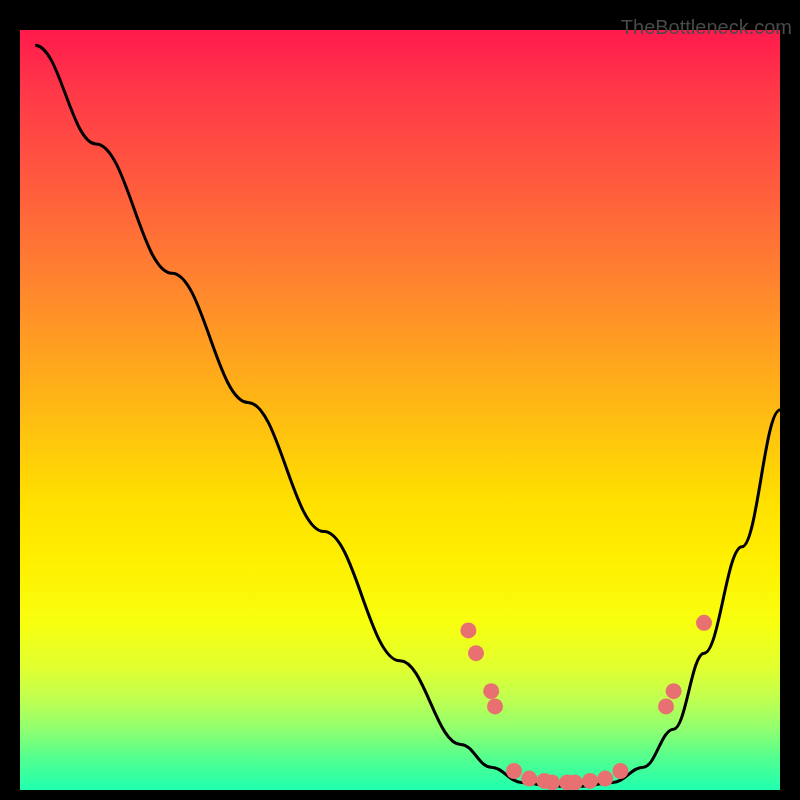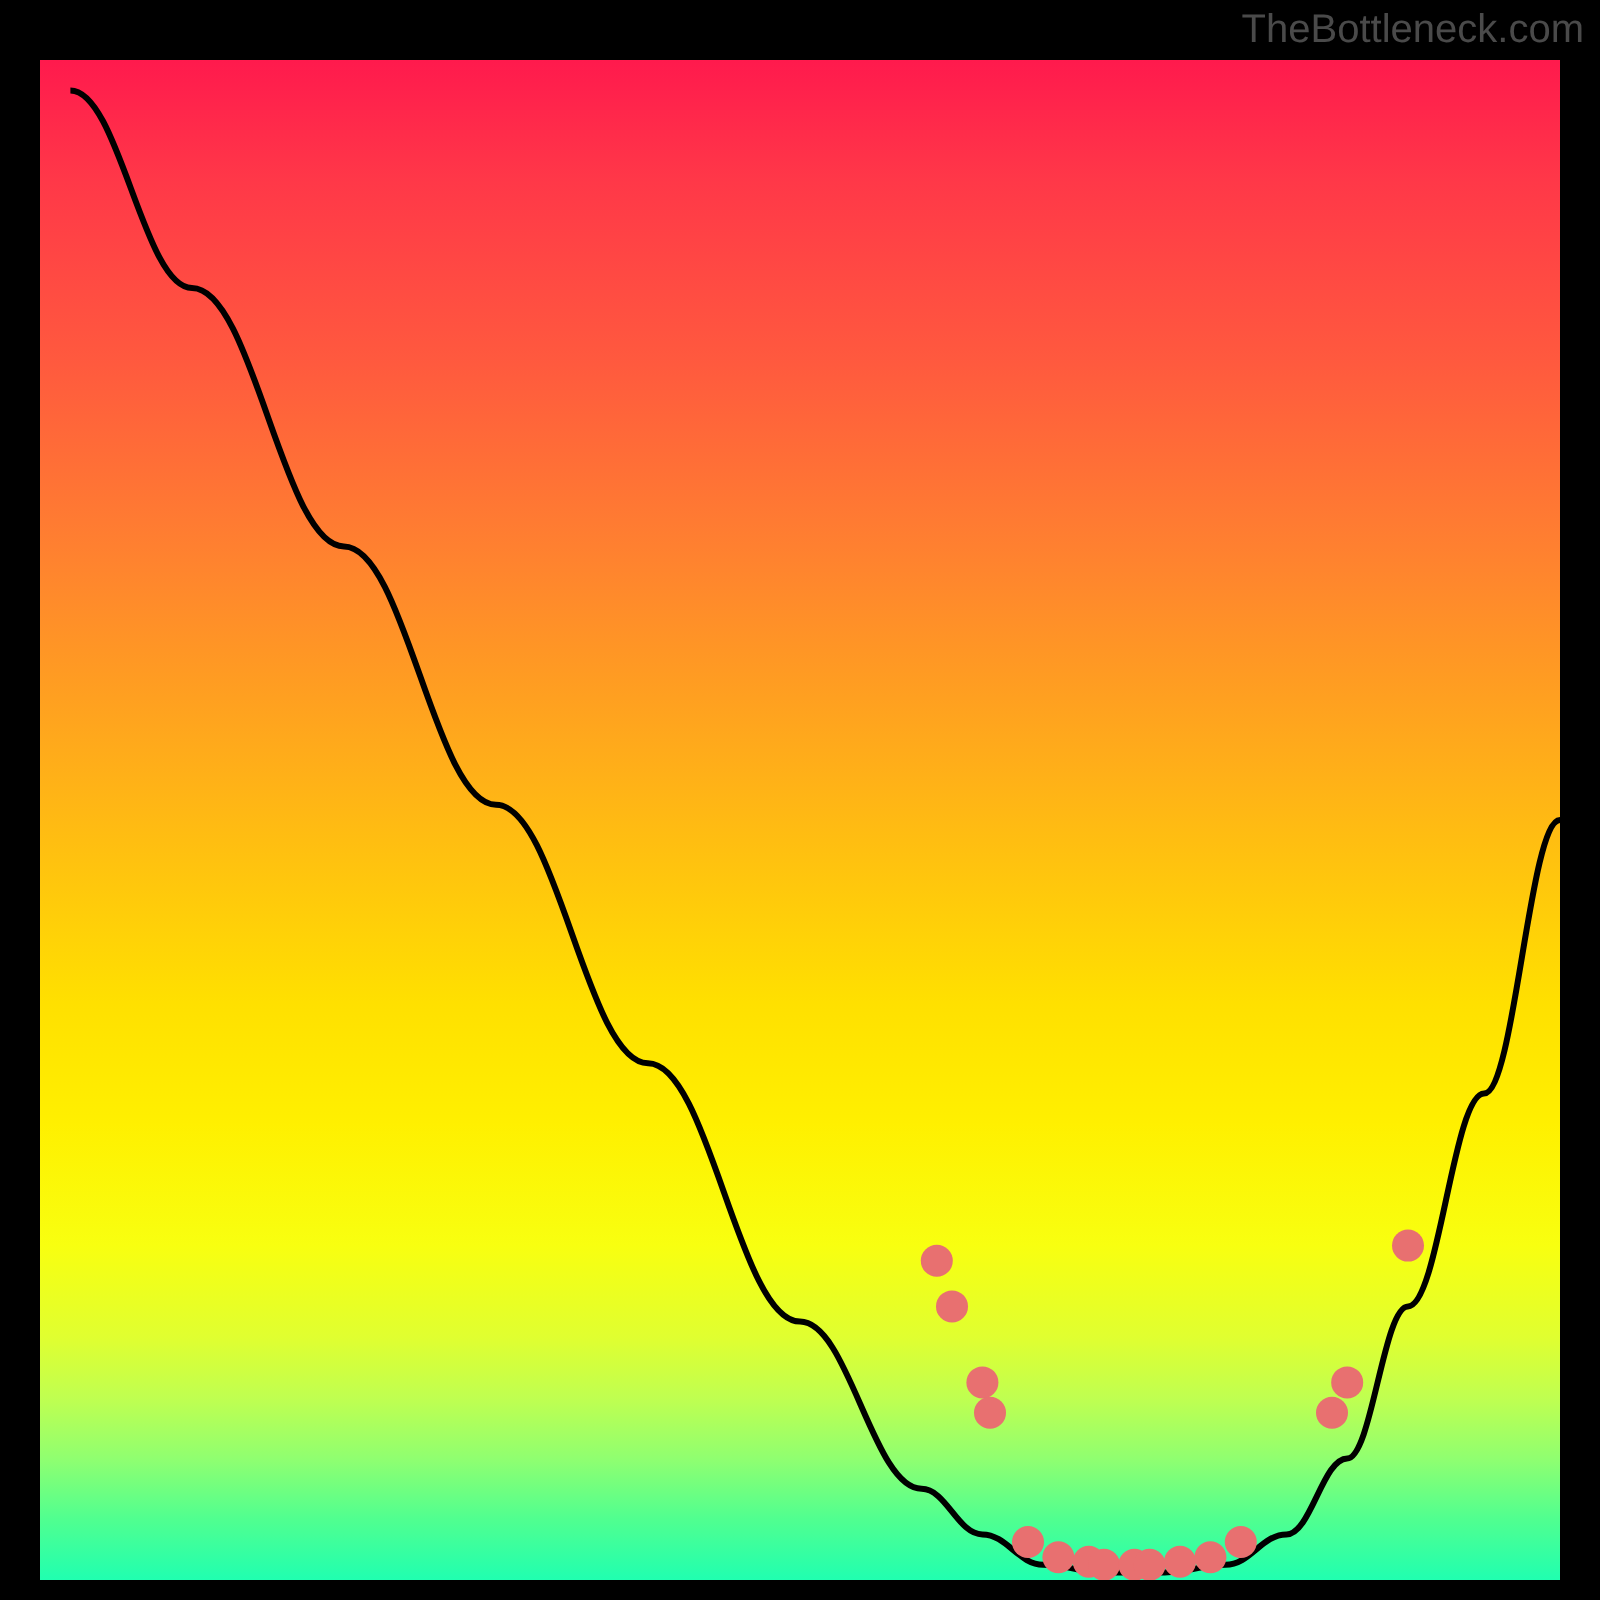--- a/index.html
+++ b/index.html
@@ -28,21 +28,21 @@
       #f8ff10 78%,
       #e0ff30 84%,
       #c0ff50 88%,
       #90ff70 92%,
       #50ff90 96%,
       #20ffb0 100%
     );
   }
   .watermark {
     position: absolute;
-    top: 4px;
+    top: 16px;
     right: 8px;
     font-family: Arial, sans-serif;
     font-size: 20px;
     color: #4a4a4a;
     font-weight: 500;
     z-index: 10;
   }
   svg.curve {
     position: absolute;
     left: 0;

